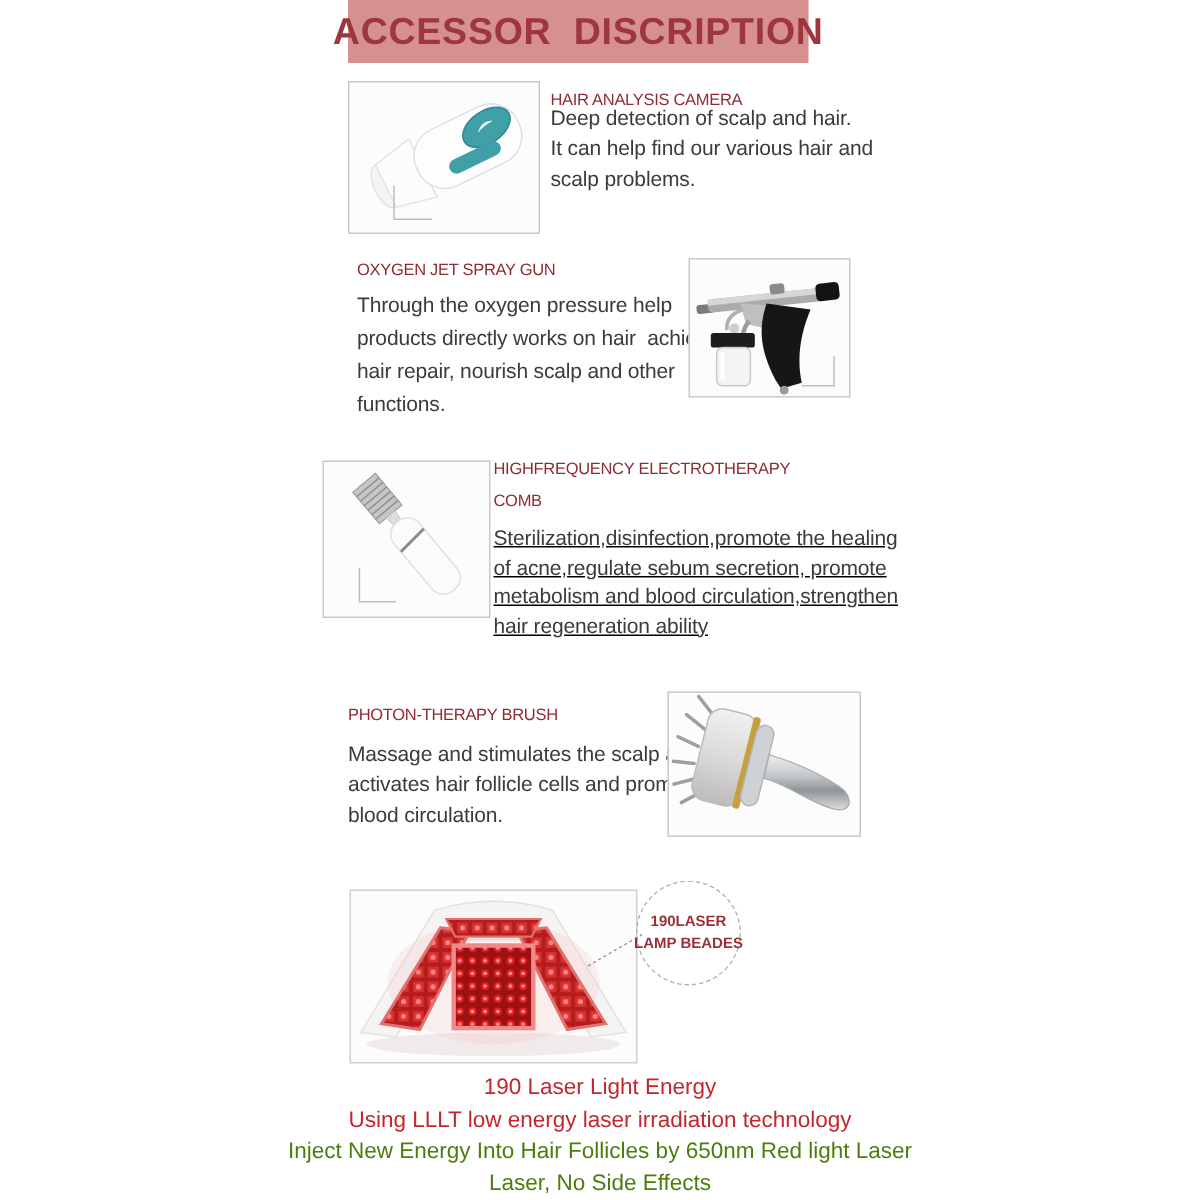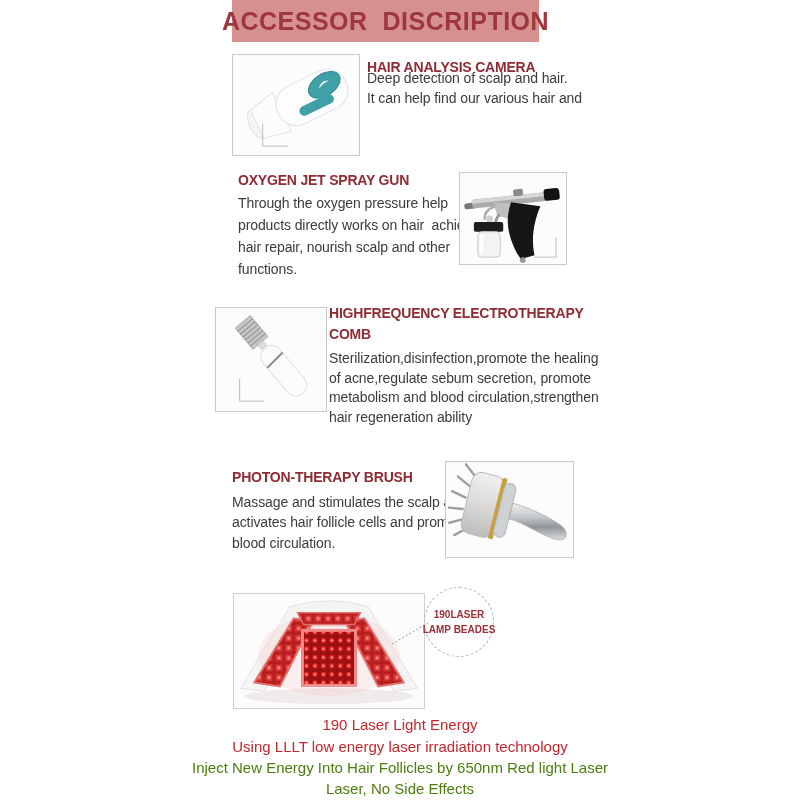--- a/index.html
+++ b/index.html
@@ -19,21 +19,21 @@
 
   .imgbox {
     background:#fcfcfc;
     border:1px solid var(--box_border,#c9c9c9);
     display:flex; align-items:center; justify-content:center;
   }
   .imgbox svg { display:block; }
 
   .heading div {
     color:var(--heading,#8f2b33);
-    font-size:14px; font-weight:bold; letter-spacing:-.2px;
+    font-size:11px; font-weight:normal; letter-spacing:-.2px;
     line-height:21px; white-space:nowrap;
   }
   .bodytext div {
     color:var(--body_text,#3b3b3b);
     font-size:14px; letter-spacing:-.1px; white-space:pre;
   }
   .lh20 div { line-height:20.3px; }
   .lh22 div { line-height:22px; }
   .lh19 div { line-height:19.5px; }
 
@@ -71,20 +71,21 @@
       </g>
       <path d="M30 70 L30 93 L56 93" fill="none" stroke="#bdbdbd" stroke-width="1"></path>
     </svg>
   </div>
   <div class="abs heading" style="left:367px;top:57px;">
     <div>HAIR ANALYSIS CAMERA</div>
   </div>
   <div class="abs bodytext lh20" style="left:367px;top:68px;">
     <div>Deep detection of scalp and hair.</div>
     <div>It can help find our various hair and</div>
+    <div>scalp problems.</div>
   </div>
 </section>
 
 <section>
   <div class="abs heading" style="left:238px;top:170px;">
     <div>OXYGEN JET SPRAY GUN</div>
   </div>
   <div class="abs bodytext lh22" style="left:238px;top:192px;">
     <div>Through the oxygen pressure help</div>
     <div>products directly works on hair  achieve</div>
@@ -131,21 +132,21 @@
         <rect x="46" y="39" width="22" height="60" rx="10" fill="#fbfbfb" stroke="#e0e0e0"></rect>
         <path d="M46 56 L68 54" stroke="#8a8a8a" stroke-width="2"></path>
       </g>
       <path d="M24 72 V95 H49" fill="none" stroke="#bdbdbd"></path>
     </svg>
   </div>
   <div class="abs heading" style="left:329px;top:303px;">
     <div>HIGHFREQUENCY ELECTROTHERAPY</div>
     <div>COMB</div>
   </div>
-  <div class="abs bodytext lh19" style="left:329px;top:349px;">
+  <div class="abs bodytext lh19" style="left:329px;top:349px;text-decoration:underline;">
     <div>Sterilization,disinfection,promote the healing</div>
     <div>of acne,regulate sebum secretion, promote</div>
     <div>metabolism and blood circulation,strengthen</div>
     <div>hair regeneration ability</div>
   </div>
 </section>
 
 <section>
   <div class="abs heading" style="left:232px;top:467px;">
     <div>PHOTON-THERAPY BRUSH</div>

